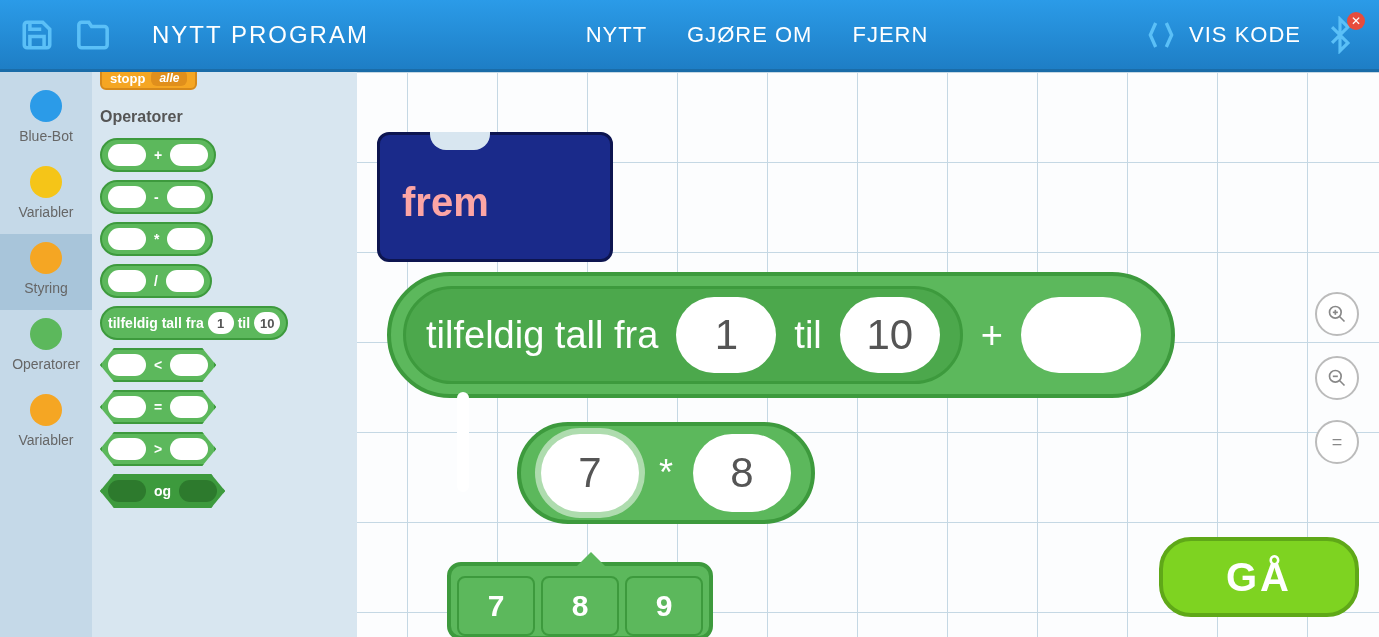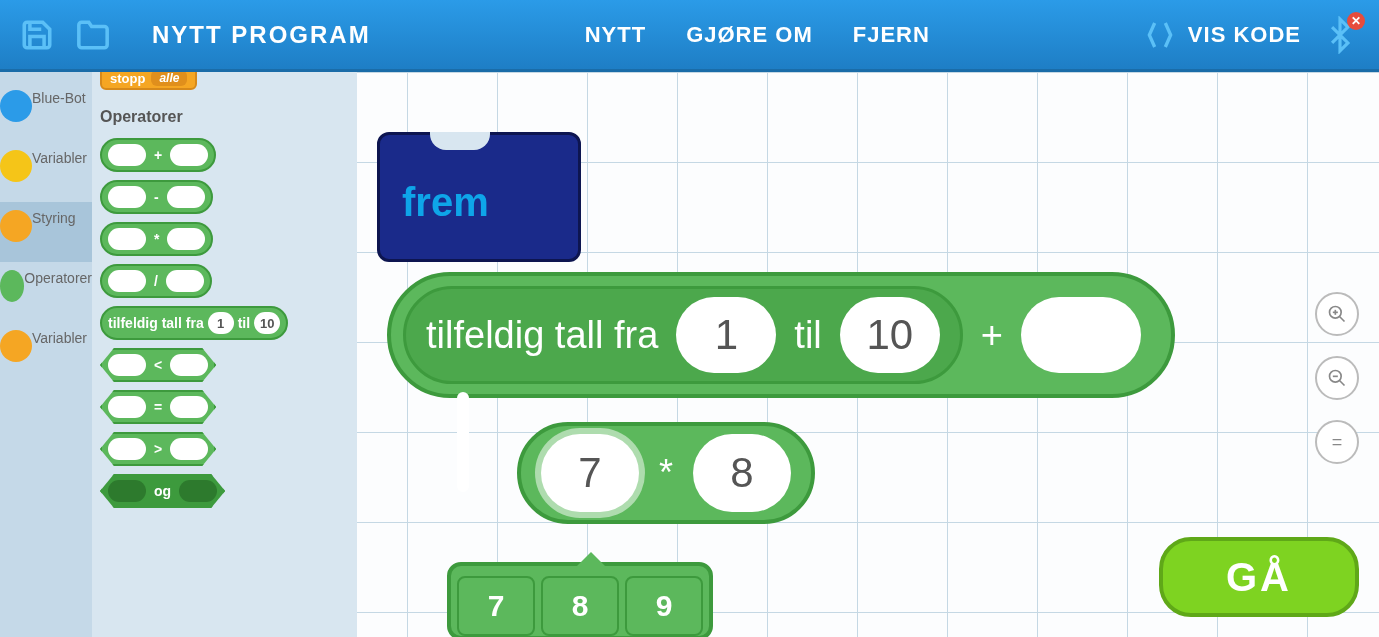--- a/index.html
+++ b/index.html
@@ -6,21 +6,21 @@
     body { width: 1379px; height: 637px; overflow: hidden; background: #eef4f8; position: relative; }
     
     
     .header {
       height: 72px;
       background: linear-gradient(#2b9be8, #1e7ec5);
       display: flex;
       align-items: center;
       padding: 0 20px;
       color: white;
-      font-weight: bold;
+      font-weight: normal;
       border-bottom: 3px solid #1a6ca8;
     }
     .header-left { display: flex; align-items: center; gap: 20px; }
     .header-center { display: flex; gap: 40px; margin: 0 auto; font-size: 22px; letter-spacing: 1px; }
     .header-right { display: flex; align-items: center; gap: 20px; }
     .header-title { font-size: 24px; letter-spacing: 2px; margin-left: 20px; }
     .header-item { cursor: pointer; }
     .vis-kode { display: flex; align-items: center; gap: 12px; font-size: 22px; letter-spacing: 1px; }
     .icon-btn { cursor: pointer; display: flex; align-items: center; }
     
@@ -30,22 +30,22 @@
     
     .cat-sidebar {
       width: 92px;
       background: #c5d9e8;
       display: flex;
       flex-direction: column;
       padding-top: 10px;
     }
     .cat-item {
       display: flex;
-      flex-direction: row;
-      align-items: flex-start;
+      flex-direction: column;
+      align-items: center;
       padding: 8px 0 14px;
       cursor: pointer;
       font-size: 14px;
       color: #666;
     }
     .cat-item.active { background: #a8c5da; }
     .cat-circle { width: 32px; height: 32px; border-radius: 50%; margin-bottom: 6px; }
     
     
     .palette {
@@ -139,26 +139,26 @@
       background-size: 90px 90px;
       background-position: -40px 0;
     }
     
     .canvas-block {
       position: absolute;
     }
     .frem-block {
       left: 20px;
       top: 60px;
-      width: 204px;
+      width: 236px;
       height: 130px;
       background: #1a2a8a;
       border: 3px solid #0d1550;
       border-radius: 12px;
-      color: #0ea5e9;
+      color: #fca5a5;
       font-size: 40px;
       font-weight: bold;
       display: flex;
       align-items: center;
       padding-left: 22px;
       padding-top: 10px;
       font-family: Arial, sans-serif;
     }
     .frem-notch {
       position: absolute;

